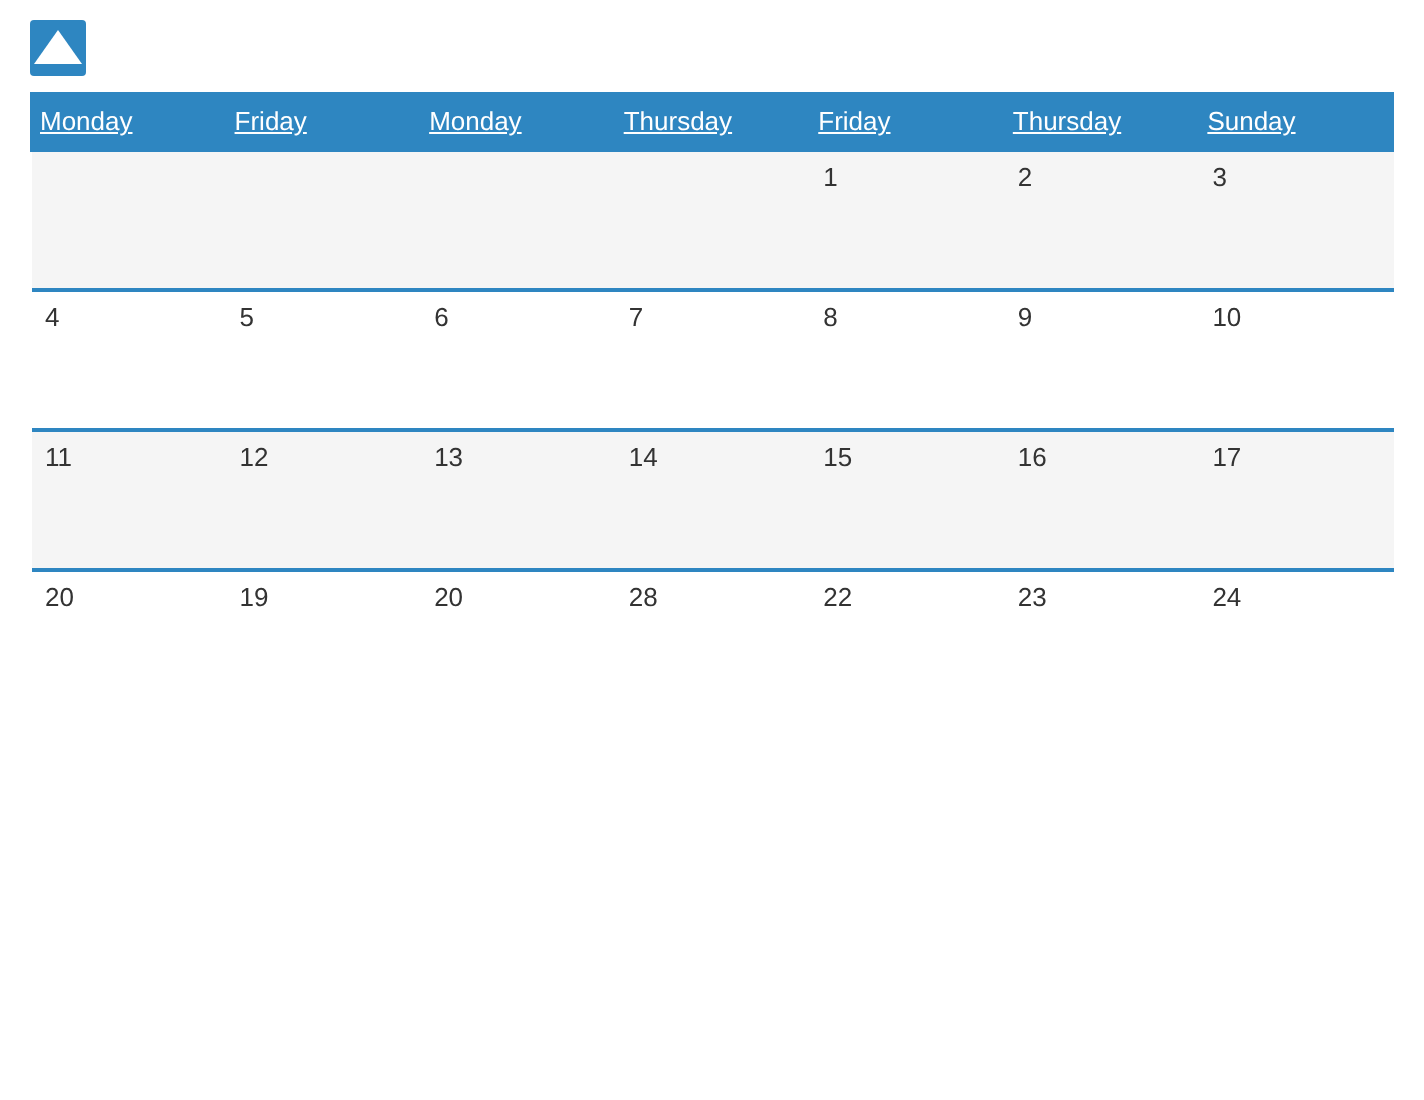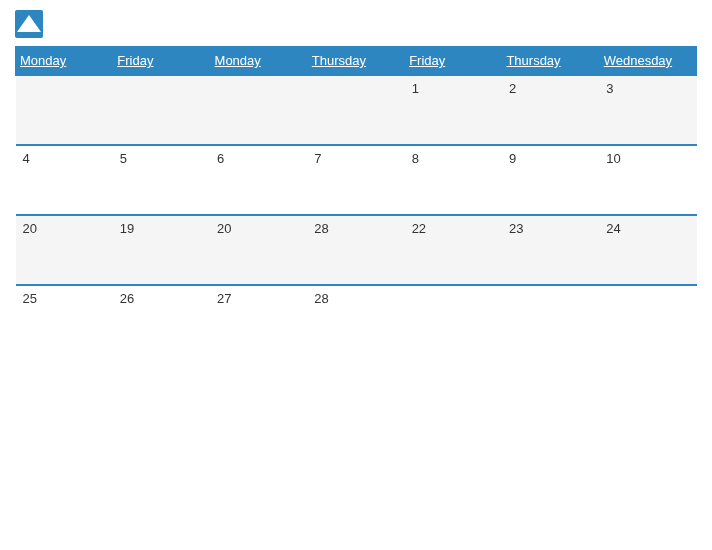--- a/index.html
+++ b/index.html
@@ -113,21 +113,21 @@
   <table class="calendar">
     <thead>
       <tr>
 
       <th>Monday</th>
           <th>Friday</th>
           <th>Monday</th>
           <th>Thursday</th>
           <th>Friday</th>
           <th>Thursday</th>
-          <th>Wednesday</th>
+          <th>Sunday</th>
         </tr>
     </thead>
     <tbody>
 
     <tr>
           <td></td>
           <td></td>
           <td></td>
           <td></td>
           <td><span class="day-num">1</span></td>
@@ -137,32 +137,32 @@
         <tr>
           <td><span class="day-num">4</span></td>
           <td><span class="day-num">5</span></td>
           <td><span class="day-num">6</span></td>
           <td><span class="day-num">7</span></td>
           <td><span class="day-num">8</span></td>
           <td><span class="day-num">9</span></td>
           <td><span class="day-num">10</span></td>
         </tr>
         <tr>
+          <td><span class="day-num">11</span></td>
+          <td><span class="day-num">12</span></td>
+          <td><span class="day-num">13</span></td>
+          <td><span class="day-num">14</span></td>
+          <td><span class="day-num">15</span></td>
+          <td><span class="day-num">16</span></td>
+          <td><span class="day-num">17</span></td>
+        </tr>
+        <tr>
           <td><span class="day-num">20</span></td>
           <td><span class="day-num">19</span></td>
           <td><span class="day-num">20</span></td>
           <td><span class="day-num">28</span></td>
           <td><span class="day-num">22</span></td>
           <td><span class="day-num">23</span></td>
           <td><span class="day-num">24</span></td>
         </tr>
-        <tr>
-          <td><span class="day-num">25</span></td>
-          <td><span class="day-num">26</span></td>
-          <td><span class="day-num">27</span></td>
-          <td><span class="day-num">28</span></td>
-          <td></td>
-          <td></td>
-          <td></td>
-        </tr>
       </tbody>
   </table>
 </div>
 
 </body></html>

